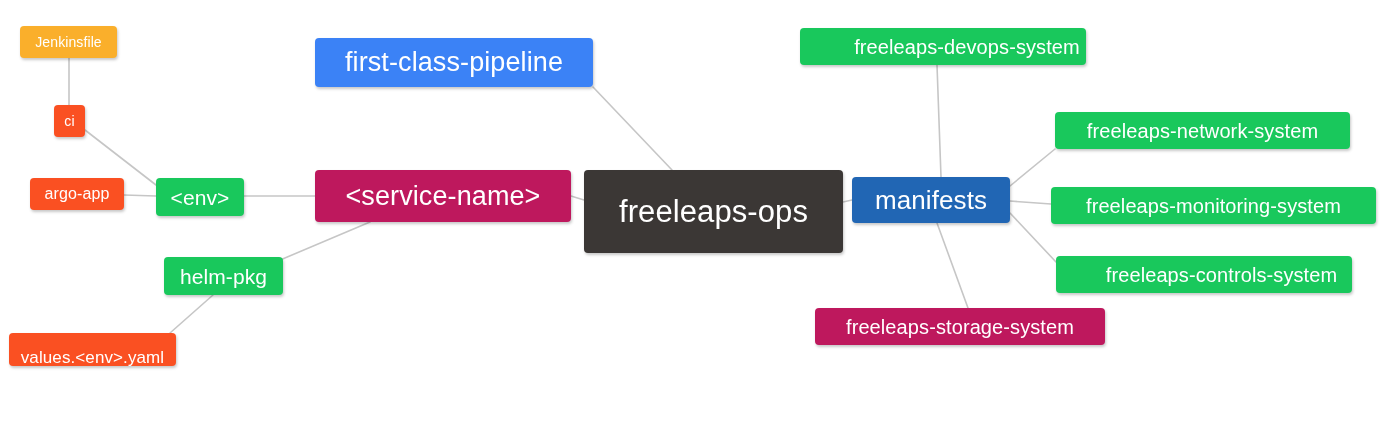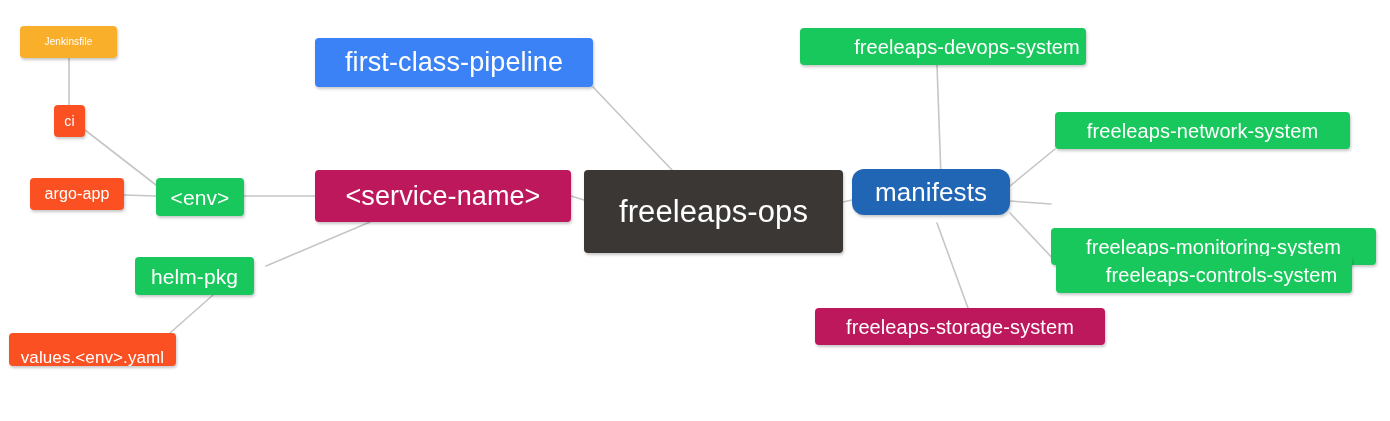--- a/index.html
+++ b/index.html
@@ -77,48 +77,48 @@
   <div id="node-layer">
       <div class="node c-root" style="left: 584px; top: 170px; width: 259px; height: 83px; background: rgb(59, 55, 53); color: rgb(255, 255, 255); font-size: 31px;">
         <span class="node-label">freeleaps-ops</span>
       </div>
       <div class="node c-blue" style="left: 315px; top: 170px; width: 256px; height: 52px; background: #be185d; color: rgb(255, 255, 255); font-size: 27px;">
         <span class="node-label">&lt;service-name&gt;</span>
       </div>
       <div class="node c-blue" style="left: 315px; top: 38px; width: 278px; height: 49px; background: #3b82f6; color: rgb(255, 255, 255); font-size: 27px;">
         <span class="node-label">first-class-pipeline</span>
       </div>
-      <div class="node c-blue" style="left: 852px; top: 169px; width: 158px; height: 46px; background: rgb(33, 102, 180); color: rgb(255, 255, 255); font-size: 26px; border-radius: 12px;">
+      <div class="node c-blue" style="left: 852px; top: 177px; width: 158px; height: 46px; background: rgb(33, 102, 180); color: rgb(255, 255, 255); font-size: 26px;">
         <span class="node-label">manifests</span>
       </div>
       <div class="node c-green" style="left: 156px; top: 178px; width: 88px; height: 38px; background: rgb(25, 200, 92); color: rgb(255, 255, 255); font-size: 21px;">
         <span class="node-label">&lt;env&gt;</span>
       </div>
-      <div class="node c-green" style="left: 135px; top: 257px; width: 119px; height: 38px; background: rgb(25, 200, 92); color: rgb(255, 255, 255); font-size: 21px;">
+      <div class="node c-green" style="left: 164px; top: 257px; width: 119px; height: 38px; background: rgb(25, 200, 92); color: rgb(255, 255, 255); font-size: 21px;">
         <span class="node-label">helm-pkg</span>
       </div>
-      <div class="node c-orange" style="left: 20px; top: 26px; width: 97px; height: 32px; background: rgb(250, 175, 43); color: rgb(255, 255, 255); font-size: 10px; justify-content: center;">
+      <div class="node c-orange" style="left: 20px; top: 26px; width: 97px; height: 32px; background: rgb(250, 175, 43); color: rgb(255, 255, 255); font-size: 14px; justify-content: center;">
         <span class="node-label">Jenkinsfile</span>
       </div>
       <div class="node c-red" style="left: 54px; top: 105px; width: 31px; height: 32px; background: rgb(250, 80, 34); color: rgb(255, 255, 255); font-size: 14px;">
         <span class="node-label">ci</span>
       </div>
       <div class="node c-red" style="left: 30px; top: 178px; width: 94px; height: 32px; background: rgb(250, 80, 34); color: rgb(255, 255, 255); font-size: 16px;">
         <span class="node-label">argo-app</span>
       </div>
       <div class="node c-red" style="left: 9px; top: 333px; width: 167px; height: 33px; background: rgb(250, 80, 34); color: rgb(255, 255, 255); font-size: 17px; align-items: flex-end;">
         <span class="node-label">values.&lt;env&gt;.yaml</span>
       </div>
       <div class="node c-green" style="left: 800px; top: 28px; width: 286px; height: 37px; background: rgb(25, 200, 92); color: rgb(255, 255, 255); font-size: 20px; padding-left: 48px;">
         <span class="node-label">freeleaps-devops-system</span>
       </div>
       <div class="node c-green" style="left: 1055px; top: 112px; width: 295px; height: 37px; background: rgb(25, 200, 92); color: rgb(255, 255, 255); font-size: 20px;">
         <span class="node-label">freeleaps-network-system</span>
       </div>
-      <div class="node c-green" style="left: 1051px; top: 187px; width: 325px; height: 37px; background: rgb(25, 200, 92); color: rgb(255, 255, 255); font-size: 20px; margin-top: 41px;">
+      <div class="node c-green" style="left: 1051px; top: 187px; width: 325px; height: 37px; background: rgb(25, 200, 92); color: rgb(255, 255, 255); font-size: 20px;">
         <span class="node-label">freeleaps-monitoring-system</span>
       </div>
       <div class="node c-green" style="left: 1056px; top: 256px; width: 296px; height: 37px; background: rgb(25, 200, 92); color: rgb(255, 255, 255); font-size: 20px; padding-left: 35px;">
         <span class="node-label">freeleaps-controls-system</span>
       </div>
       <div class="node c-green" style="left: 815px; top: 308px; width: 290px; height: 37px; background: #be185d; color: rgb(255, 255, 255); font-size: 20px;">
         <span class="node-label">freeleaps-storage-system</span>
       </div>
     </div>
 

